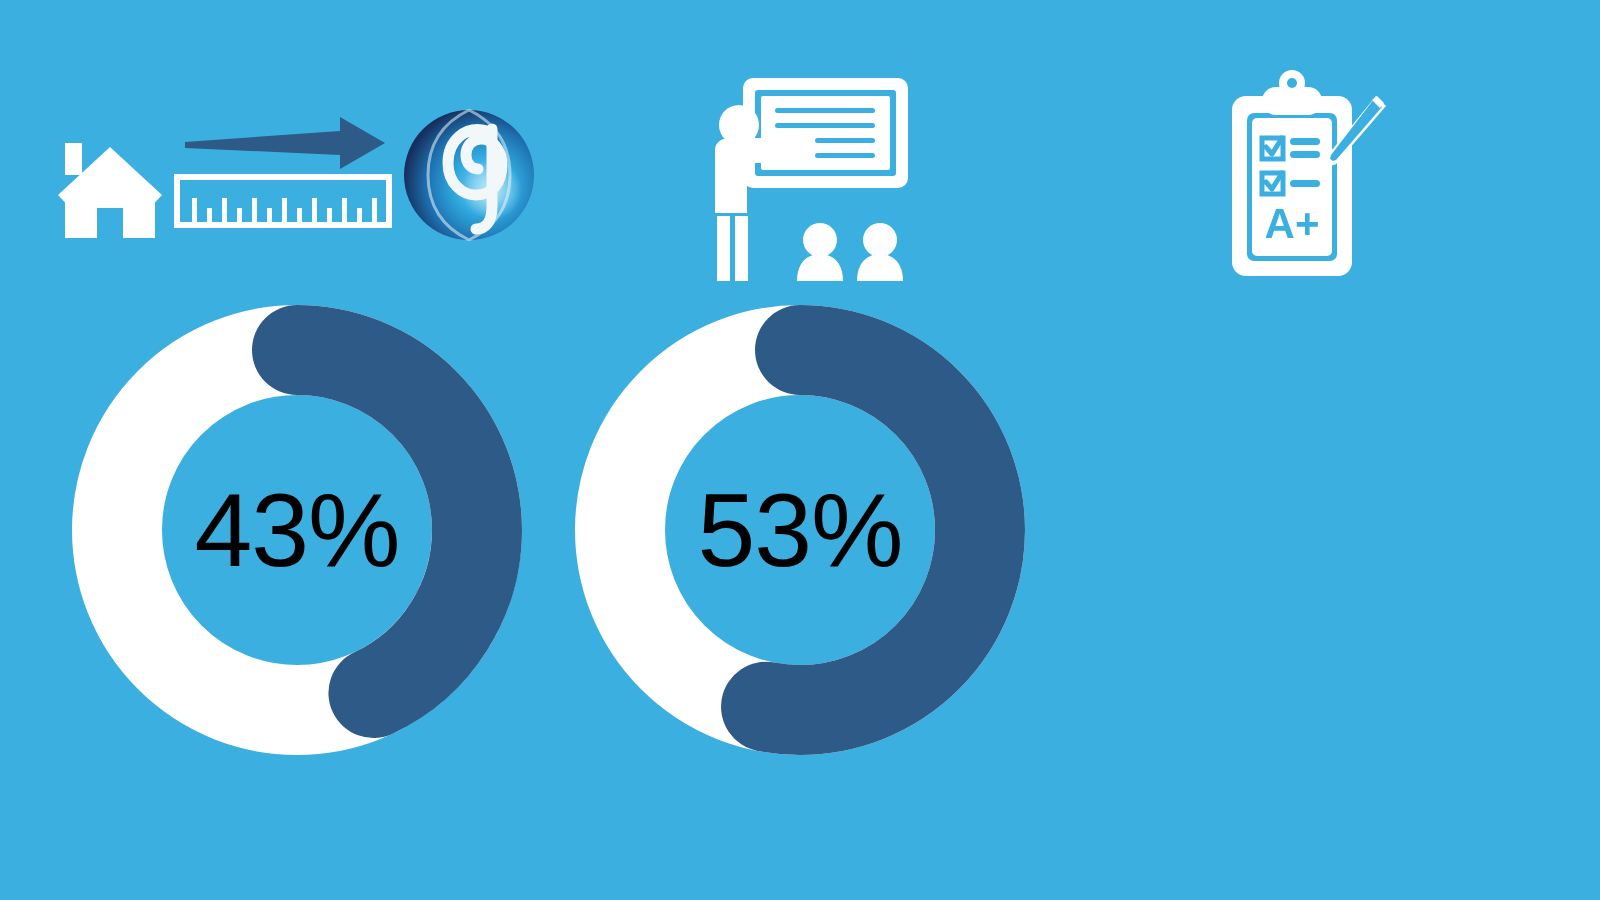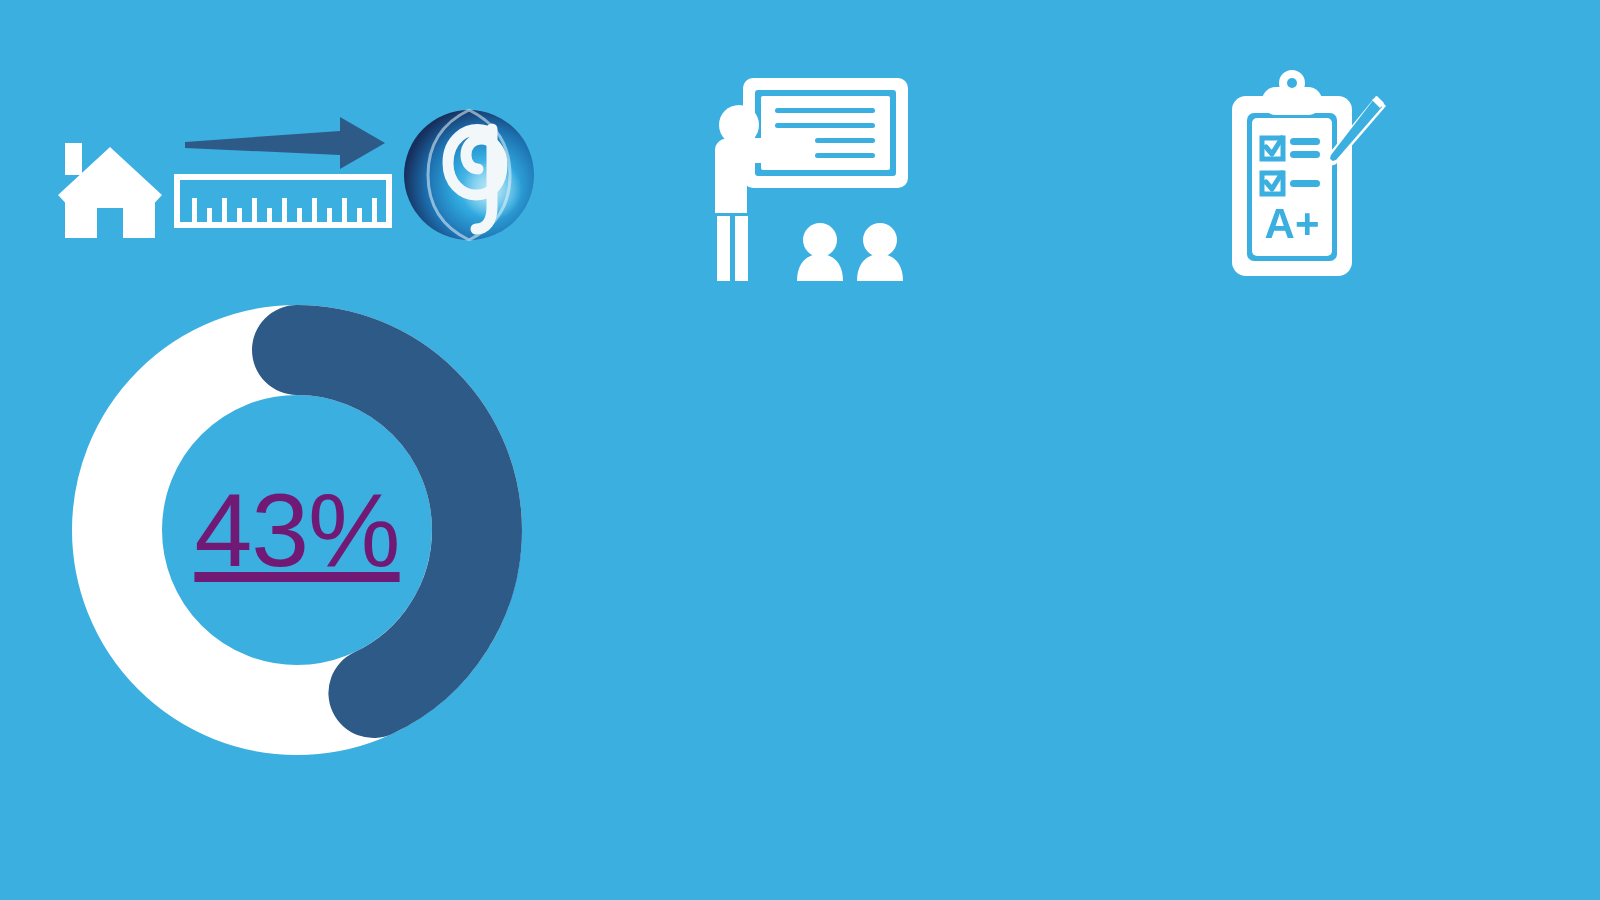--- a/index.html
+++ b/index.html
@@ -69,25 +69,24 @@
     position: absolute;
     top: 0;
     left: 0;
     width: 450px;
     height: 450px;
     display: flex;
     align-items: center;
     justify-content: center;
     font-size: 104px;
     font-weight: 400;
-    color: #701a75;
+    color: #000000;
     letter-spacing: -1px;
     line-height: 1;
     font-family: "Liberation Sans", sans-serif;
-    text-decoration: underline;
   }
 </style>
 </head>
 <body>
 
 <div class="canvas">
 
   <div class="icon-row">
 
     <div class="icon-group g1">
@@ -221,16 +220,24 @@
 
     <div class="donut d1">
       <svg viewBox="0 0 450 450">
         <circle cx="225" cy="225" r="180" fill="none" stroke="#FFFFFF" stroke-width="90"></circle>
         <circle class="arc" cx="225" cy="225" r="180" fill="none" stroke="#2E5A87" stroke-width="90" stroke-linecap="round" transform="rotate(-90 225 225)" stroke-dasharray="486.3185427757 644.6548125166255" stroke-dashoffset="0"></circle>
         <circle cx="225" cy="225" r="133" fill="#3BAFE0"></circle>
       </svg>
       <div class="donut-label">43%</div>
     </div>
 
+    <div class="donut d2">
+      <svg viewBox="0 0 450 450">
+        <circle cx="225" cy="225" r="180" fill="none" stroke="#FFFFFF" stroke-width="90"></circle>
+        <circle class="arc" cx="225" cy="225" r="180" fill="none" stroke="#2E5A87" stroke-width="90" stroke-linecap="round" transform="rotate(-90 225 225)" stroke-dasharray="599.4158783049326 531.557476987393" stroke-dashoffset="0"></circle>
+        <circle cx="225" cy="225" r="133" fill="#3BAFE0"></circle>
+      </svg>
+      <div class="donut-label">53%</div>
+    </div>
 
 
   </div>
 </div>
 
 </body></html>

